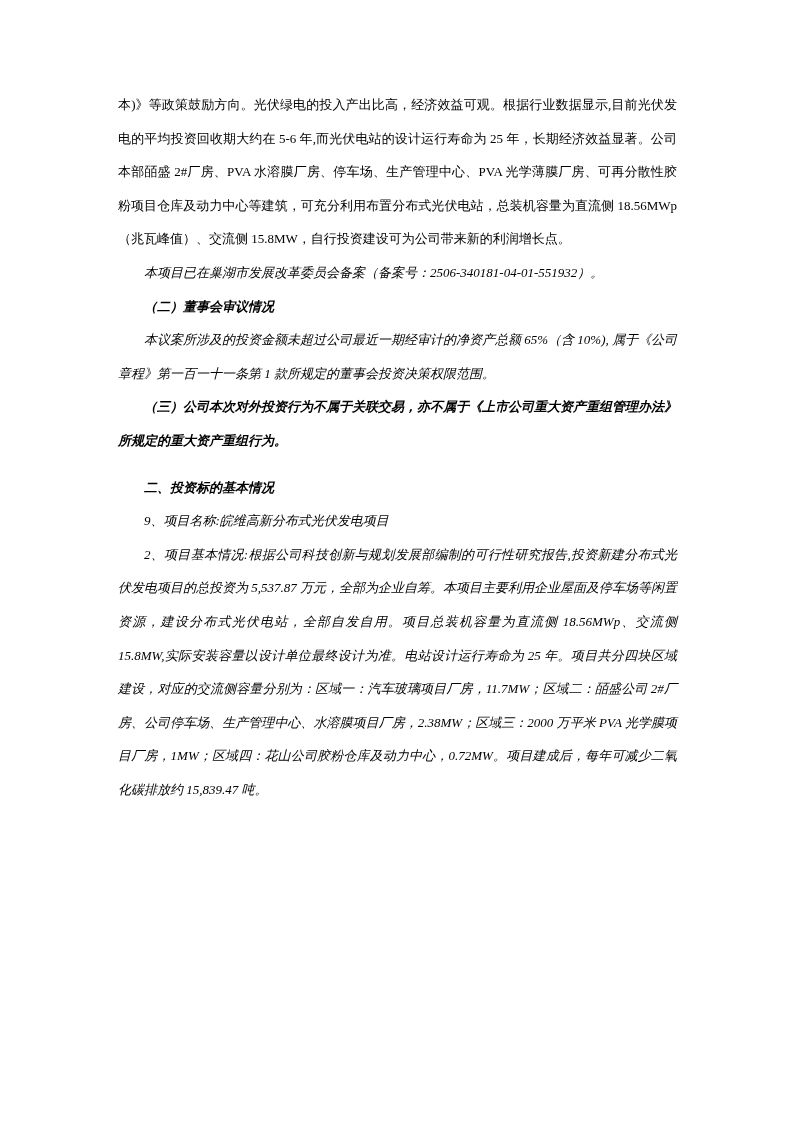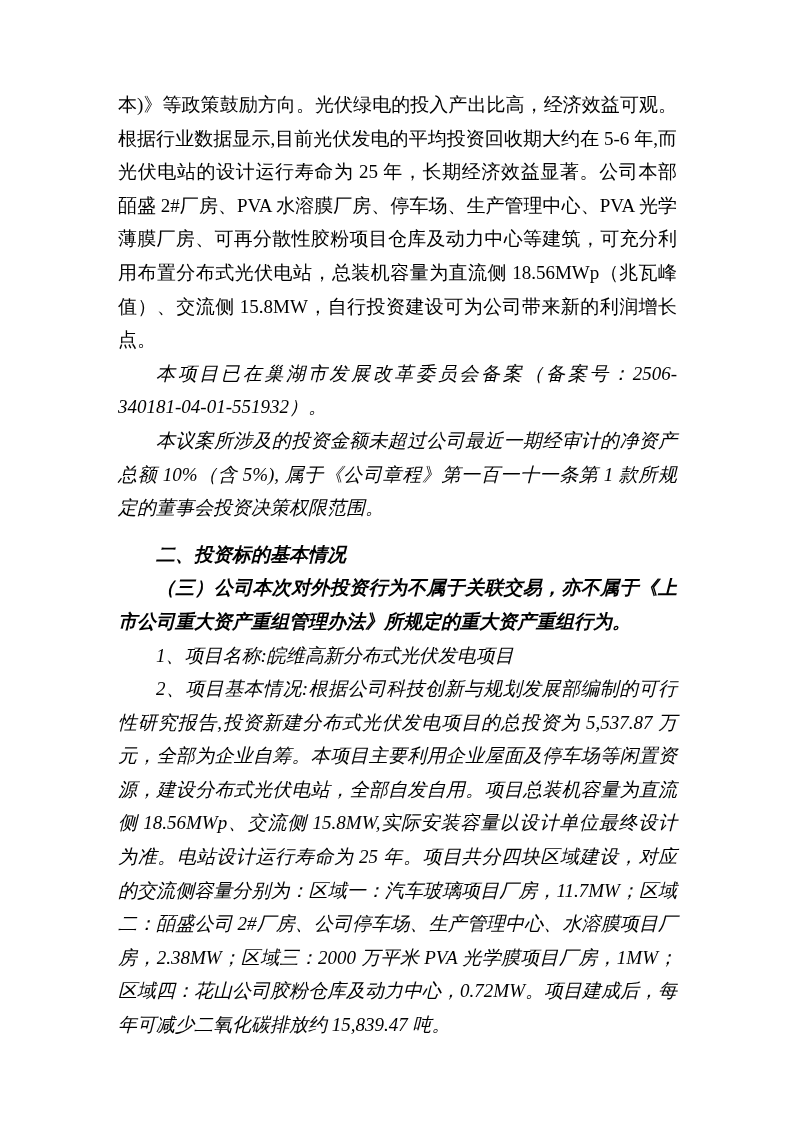--- a/index.html
+++ b/index.html
@@ -17,21 +17,21 @@
     color: #000000;
   }
   .page-content {
     position: absolute;
     top: 88px;
     left: 118px;
     width: 559px;
   }
   .para {
     margin: 0;
-    font-size: 19px;
+    font-size: 13px;
     line-height: 33.6px;
     text-align: justify;
     word-break: break-word;
   }
   .indent {
     text-indent: 2em;
     font-style: italic;
   }
   .bold {
     font-weight: bold;
@@ -42,25 +42,26 @@
 </style>
 </head>
 <body>
 
 <div class="page-content">
 
   <p class="para">本)》等政策鼓励方向。光伏绿电的投入产出比高，经济效益可观。根据行业数据显示,目前光伏发电的平均投资回收期大约在 5-6 年,而光伏电站的设计运行寿命为 25 年，长期经济效益显著。公司本部皕盛 2#厂房、PVA 水溶膜厂房、停车场、生产管理中心、PVA 光学薄膜厂房、可再分散性胶粉项目仓库及动力中心等建筑，可充分利用布置分布式光伏电站，总装机容量为直流侧 18.56MWp（兆瓦峰值）、交流侧 15.8MW，自行投资建设可为公司带来新的利润增长点。</p>
 
   <p class="para indent">本项目已在巢湖市发展改革委员会备案（备案号：2506-340181-04-01-551932）。</p>
 
+  <p class="para indent bold">（二）董事会审议情况</p>
 
 
-  <p class="para indent">本议案所涉及的投资金额未超过公司最近一期经审计的净资产总额 10%（含 5%), 属于《公司章程》第一百一十一条第 1 款所规定的董事会投资决策权限范围。</p>
+  <p class="para indent">本议案所涉及的投资金额未超过公司最近一期经审计的净资产总额 65%（含 10%), 属于《公司章程》第一百一十一条第 1 款所规定的董事会投资决策权限范围。</p>
+
+  <p class="para indent bold">（三）公司本次对外投资行为不属于关联交易，亦不属于《上市公司重大资产重组管理办法》所规定的重大资产重组行为。</p>
 
   <p class="para indent bold space-before">二、投资标的基本情况</p>
 
-  <p class="para indent bold">（三）公司本次对外投资行为不属于关联交易，亦不属于《上市公司重大资产重组管理办法》所规定的重大资产重组行为。</p>
-
-  <p class="para indent">1、项目名称:皖维高新分布式光伏发电项目</p>
+  <p class="para indent">9、项目名称:皖维高新分布式光伏发电项目</p>
 
   <p class="para indent">2、项目基本情况:根据公司科技创新与规划发展部编制的可行性研究报告,投资新建分布式光伏发电项目的总投资为 5,537.87 万元，全部为企业自筹。本项目主要利用企业屋面及停车场等闲置资源，建设分布式光伏电站，全部自发自用。项目总装机容量为直流侧 18.56MWp、交流侧 15.8MW,实际安装容量以设计单位最终设计为准。电站设计运行寿命为 25 年。项目共分四块区域建设，对应的交流侧容量分别为：区域一：汽车玻璃项目厂房，11.7MW；区域二：皕盛公司 2#厂房、公司停车场、生产管理中心、水溶膜项目厂房，2.38MW；区域三：2000 万平米 PVA 光学膜项目厂房，1MW；区域四：花山公司胶粉仓库及动力中心，0.72MW。项目建成后，每年可减少二氧化碳排放约 15,839.47 吨。</p>
 
 </div>
 
 </body></html>

